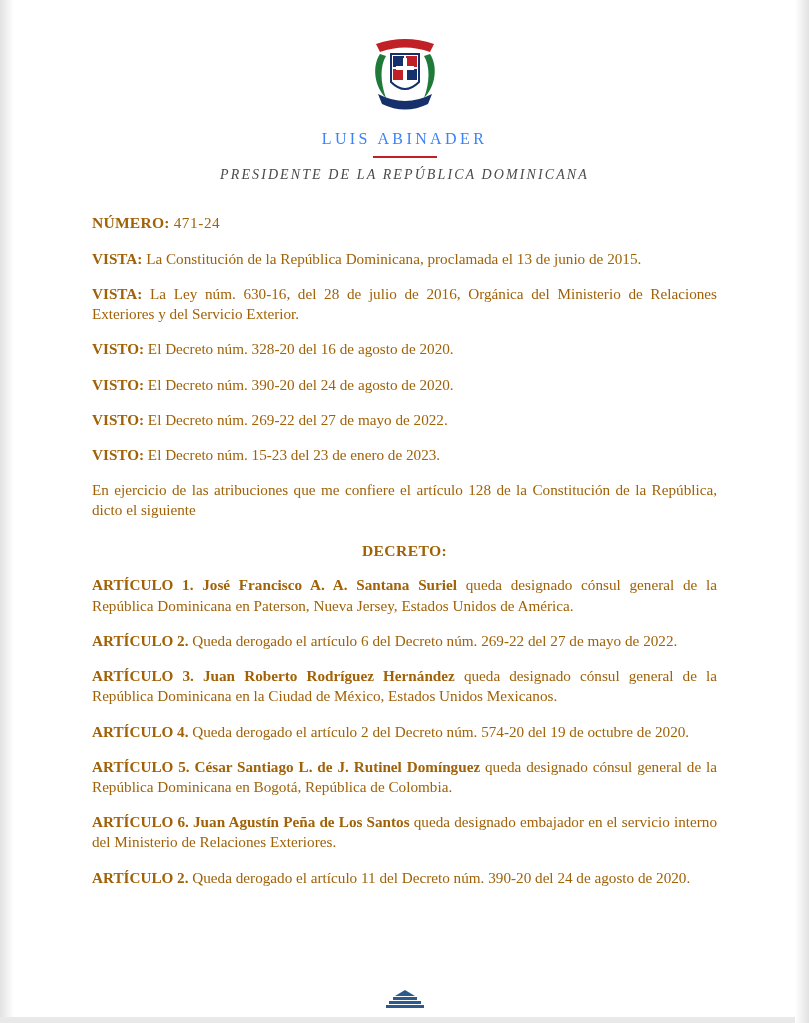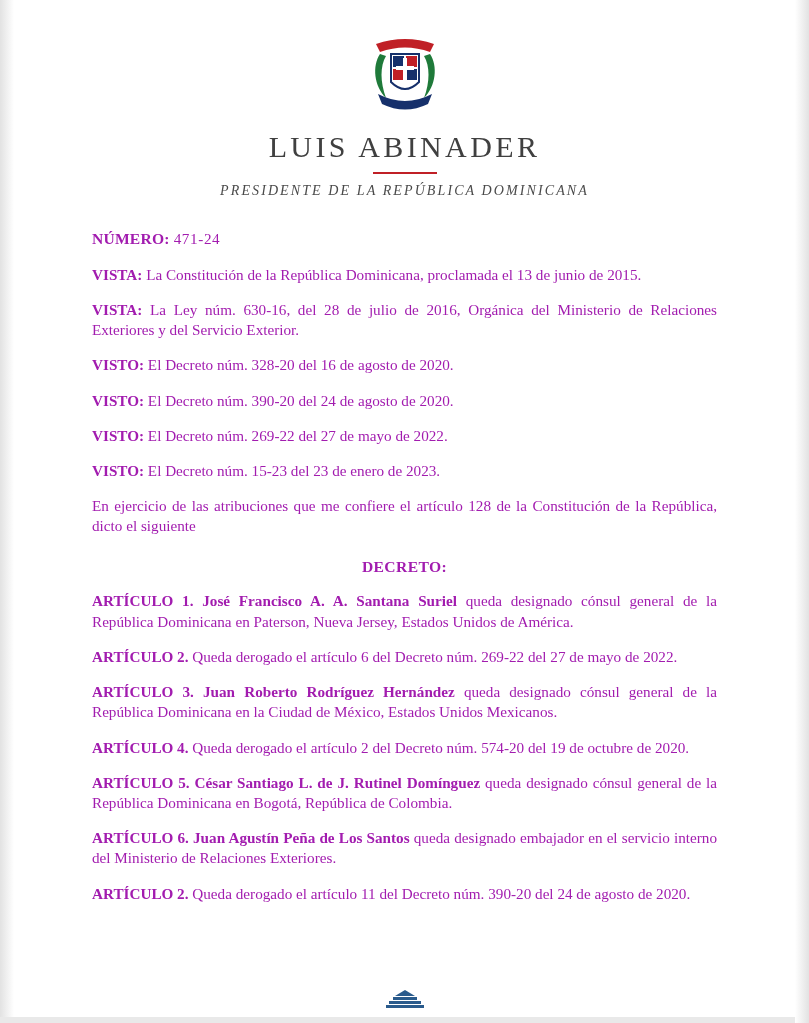--- a/index.html
+++ b/index.html
@@ -45,44 +45,44 @@
   }
   .coat {
     width: 78px;
     height: 84px;
     margin: 0 auto;
     display: block;
   }
   .pres-name {
     margin-top: 16px;
     font-family: "Liberation Serif", serif;
-    font-size: 30px;
+    font-size: 16px;
     letter-spacing: 3.4px;
-    color: #404040;
+    color: #3b82f6;
     font-weight: normal;
   }
   .rule {
     width: 64px;
     height: 2px;
     background: #c02026;
     margin: 8px auto 9px auto;
   }
   .pres-title {
     font-family: "Liberation Serif", serif;
     font-size: 14px;
     letter-spacing: 2.1px;
     color: #4a4a4a;
     font-style: italic;
   }
 
   .content {
     margin: 0 auto;
     width: 625px;
     padding-top: 30px;
-    color: #a21caf;
+    color: #a16207;
     font-size: 15.2px;
     line-height: 1.33;
     text-align: justify;
   }
   .para {
     margin: 0 0 15px 0;
   }
   .para b {
     font-weight: bold;
   }

